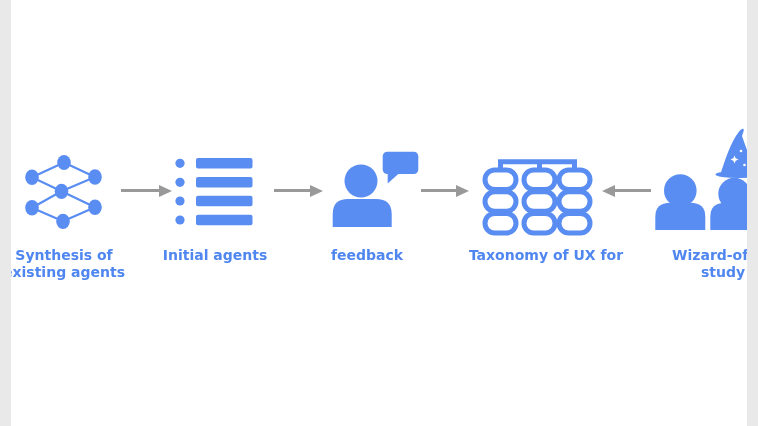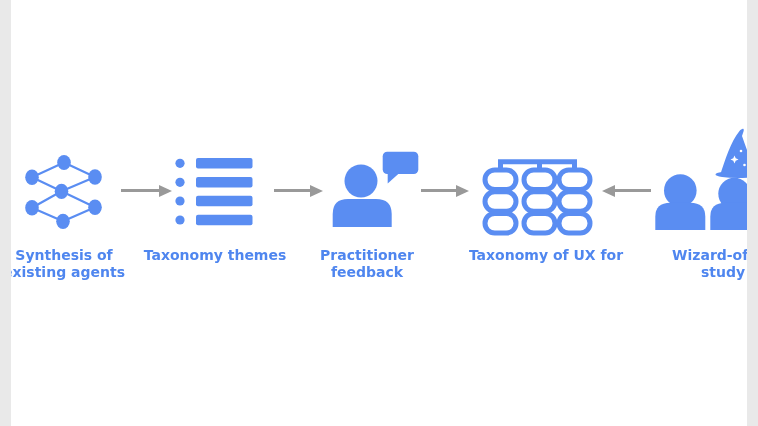--- a/index.html
+++ b/index.html
@@ -146,24 +146,23 @@
       <circle cx="87" cy="27" r="1.3"></circle>
       <circle cx="90.5" cy="41" r="1.3"></circle>
     </g>
   </svg>
 
   <div id="label-1" class="label">
     <div>Synthesis of</div>
     <div>existing agents</div>
   </div>
   <div id="label-2" class="label">
-    <div>Taxonomy themes</div>
+    <div>Initial agents</div>
   </div>
   <div id="label-3" class="label">
-    <div>Practitioner</div>
     <div>feedback</div>
   </div>
   <div id="label-4" class="label">
     <div>Taxonomy of UX for</div>
   </div>
   <div id="label-5" class="label">
     <div>Wizard-of-Oz</div>
     <div>study</div>
   </div>
 

